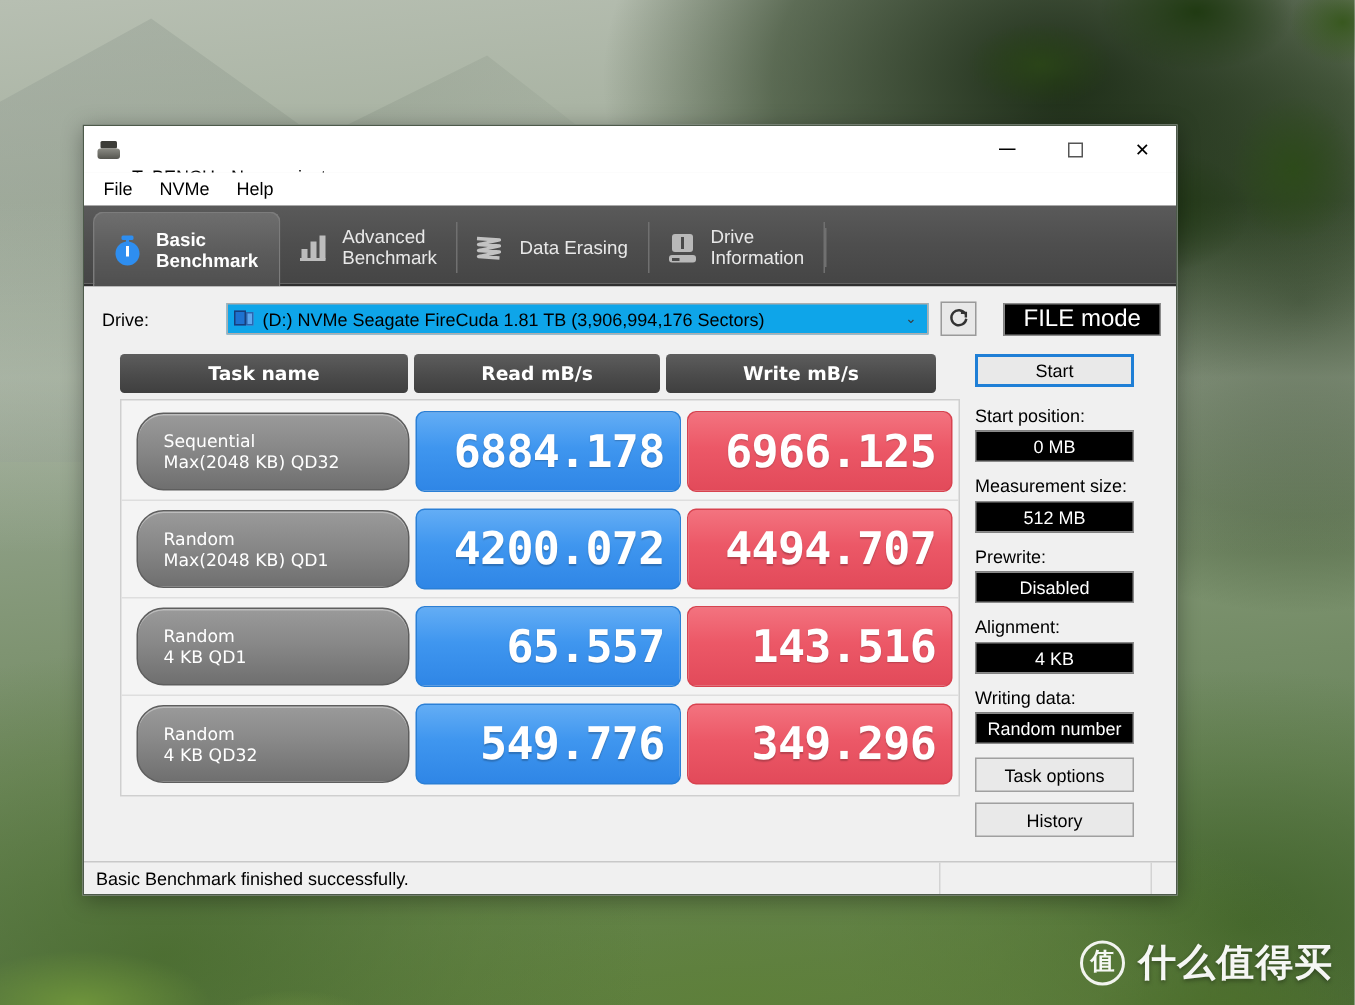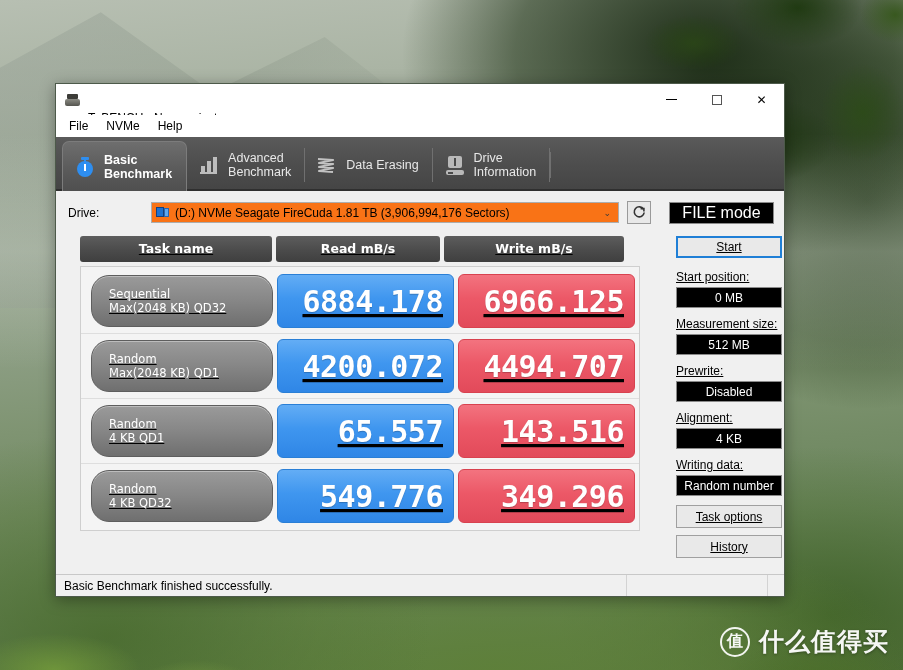--- a/index.html
+++ b/index.html
@@ -222,21 +222,21 @@
     position: relative; padding: 0;
   }
 
   
   .driverow {
     display: flex; align-items: center;
     padding: 10px 10px 0 12px; gap: 8px;
   }
   .driverow .lbl { font-size: 12px; color: #000; width: 75px; flex: 0 0 auto; }
   .combo {
-    flex: 1 1 auto; height: 21px; background: #f97316;
+    flex: 1 1 auto; height: 21px; background: #0ea5e9;
     border: 1px solid #adadad;
     display: flex; align-items: center; padding-left: 4px;
     font-size: 12px; color: #000; position: relative;
   }
   .combo .drive-ico {
     width: 14px; height: 13px; margin-right: 5px; position: relative; flex: 0 0 auto;
   }
   .combo .drive-ico .d1 {
     position: absolute; left: 0; top: 1px; width: 8px; height: 10px;
     background: #1e72d0; border: 1px solid #17407c;
@@ -257,21 +257,21 @@
   .iconbtn svg { display: block; }
   .filemode {
     width: 105px; height: 22px; flex: 0 0 auto;
     background: #000000; border: 1px solid #8a8a8a;
     color: #ffffff; font-size: 16px;
     display: flex; align-items: center; justify-content: center;
     margin-left: 10px;
   }
 
   
-  .mainarea { display: flex; padding: 12px 12px 0 24px; gap: 36px; text-decoration: underline; }
+  .mainarea { display: flex; padding: 12px 12px 0 24px; gap: 10px; }
 
   .results { width: 560px; flex: 0 0 auto; }
   .res-head { display: flex; gap: 4px; }
   .res-head .hcell {
     background: linear-gradient(180deg,#5d5d5d 0%,#4b4b4b 55%,#3f3f3f 100%);
     color: #ffffff; font-size: 12.5px; font-weight: bold;
     text-align: center; padding: 5px 0 6px;
     border-radius: 3px;
     font-family: "DejaVu Sans", sans-serif;
   }

